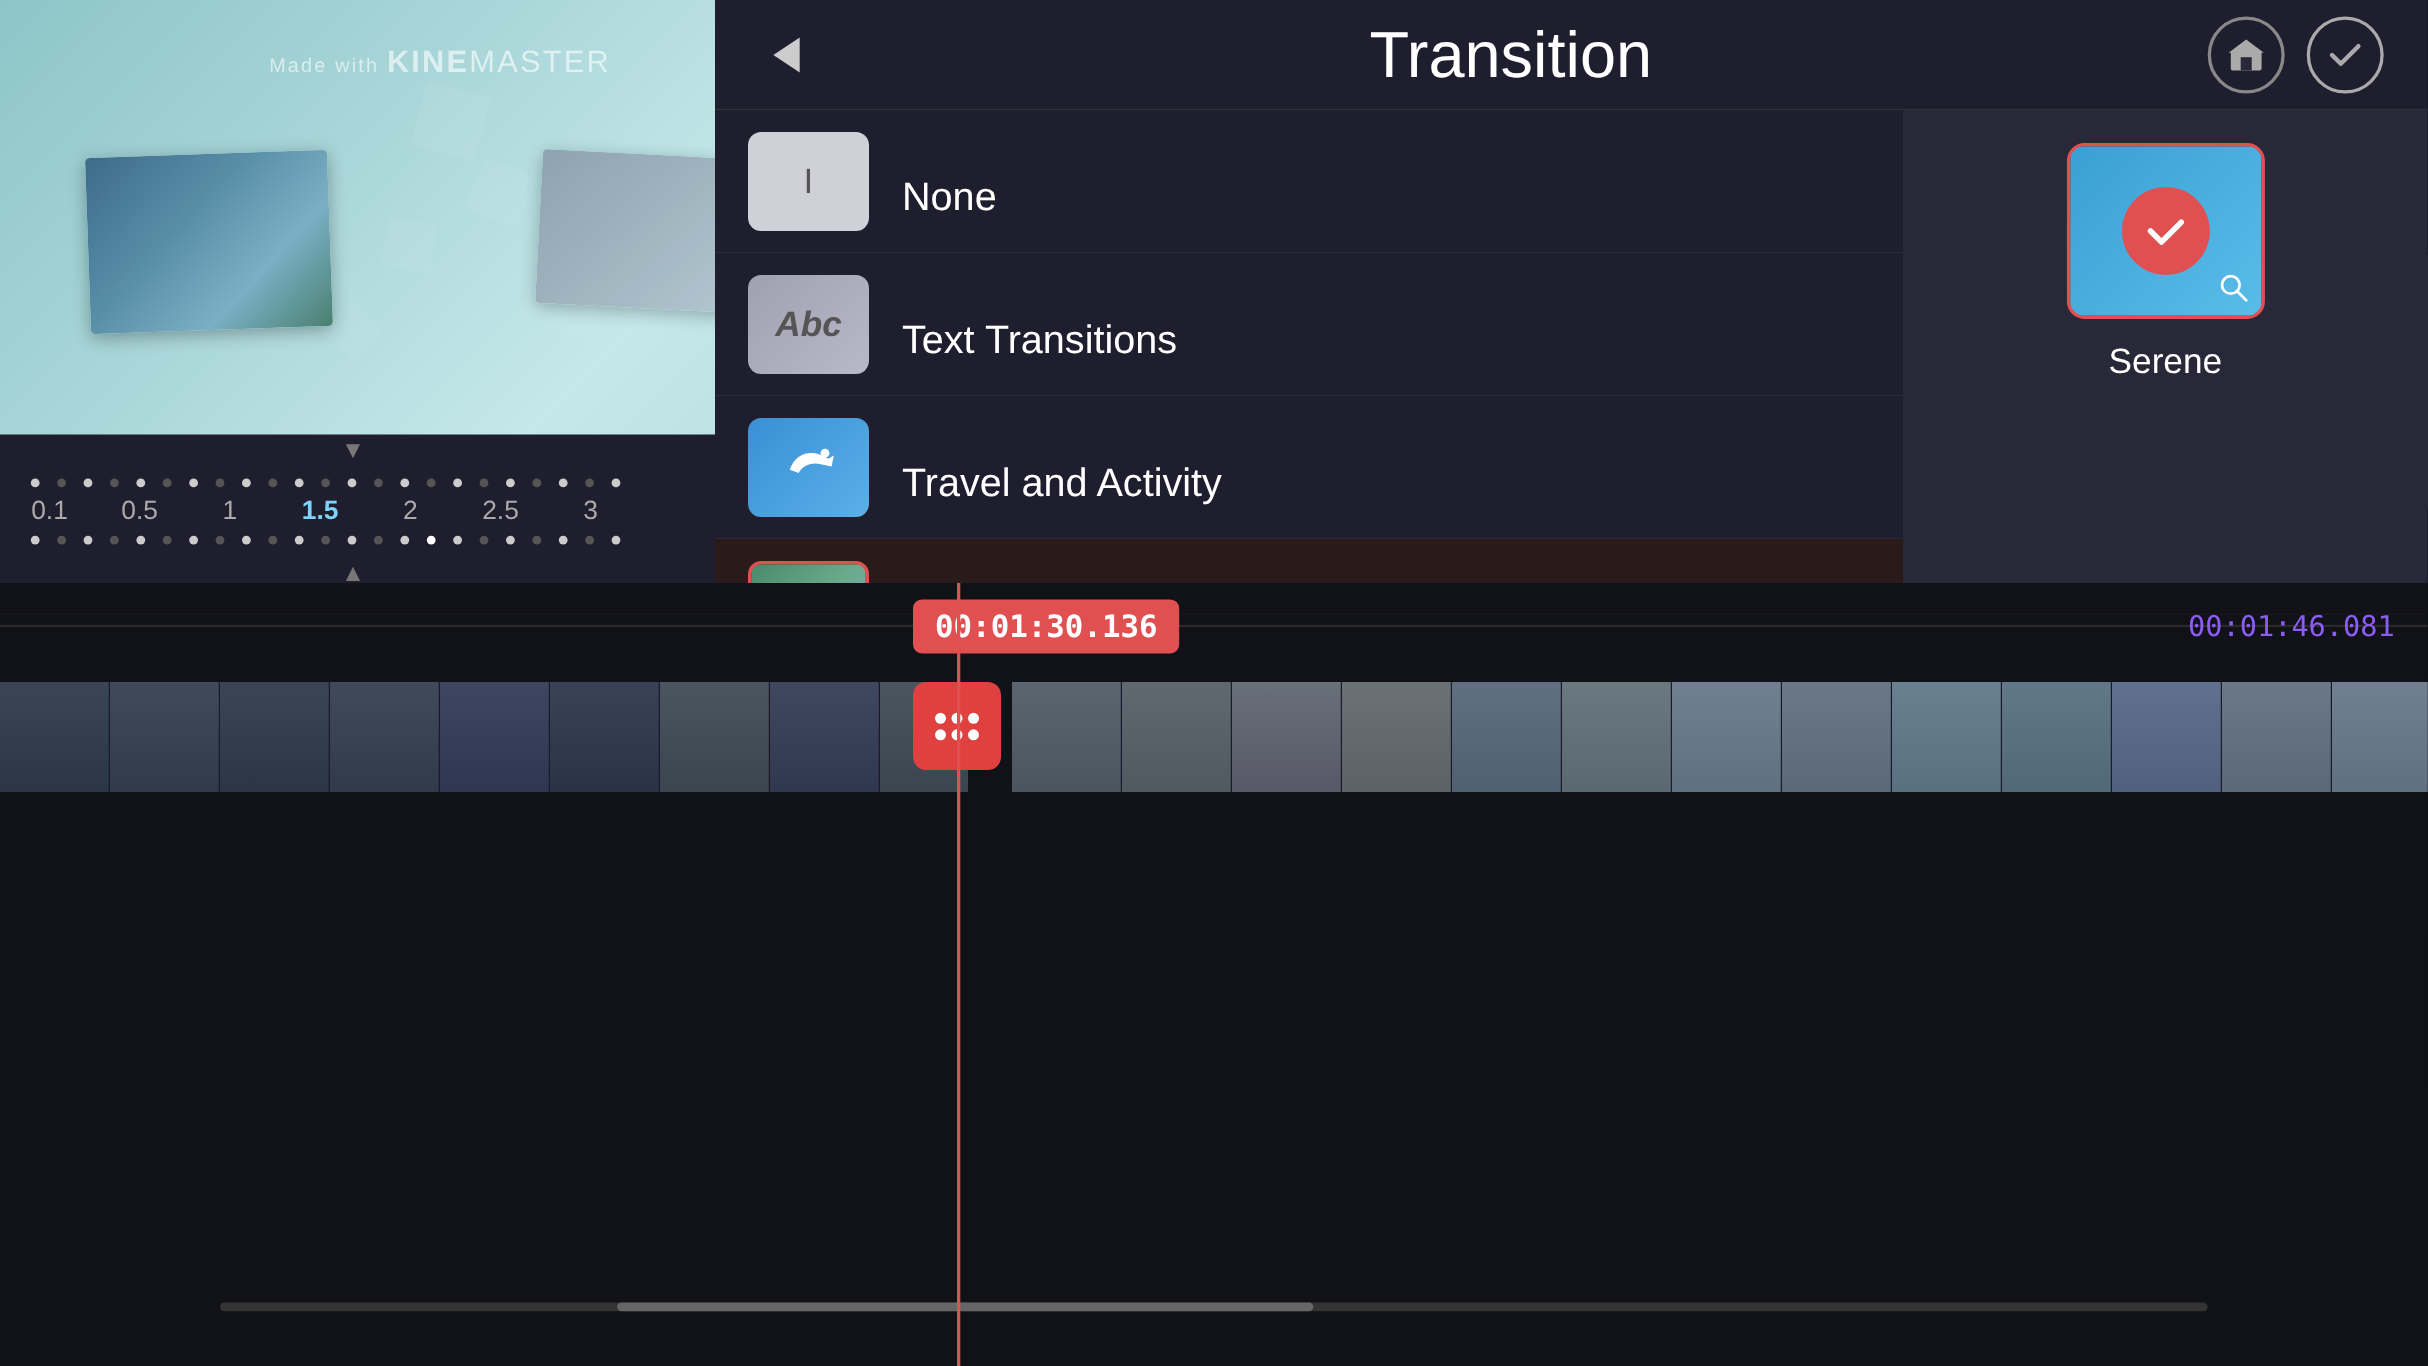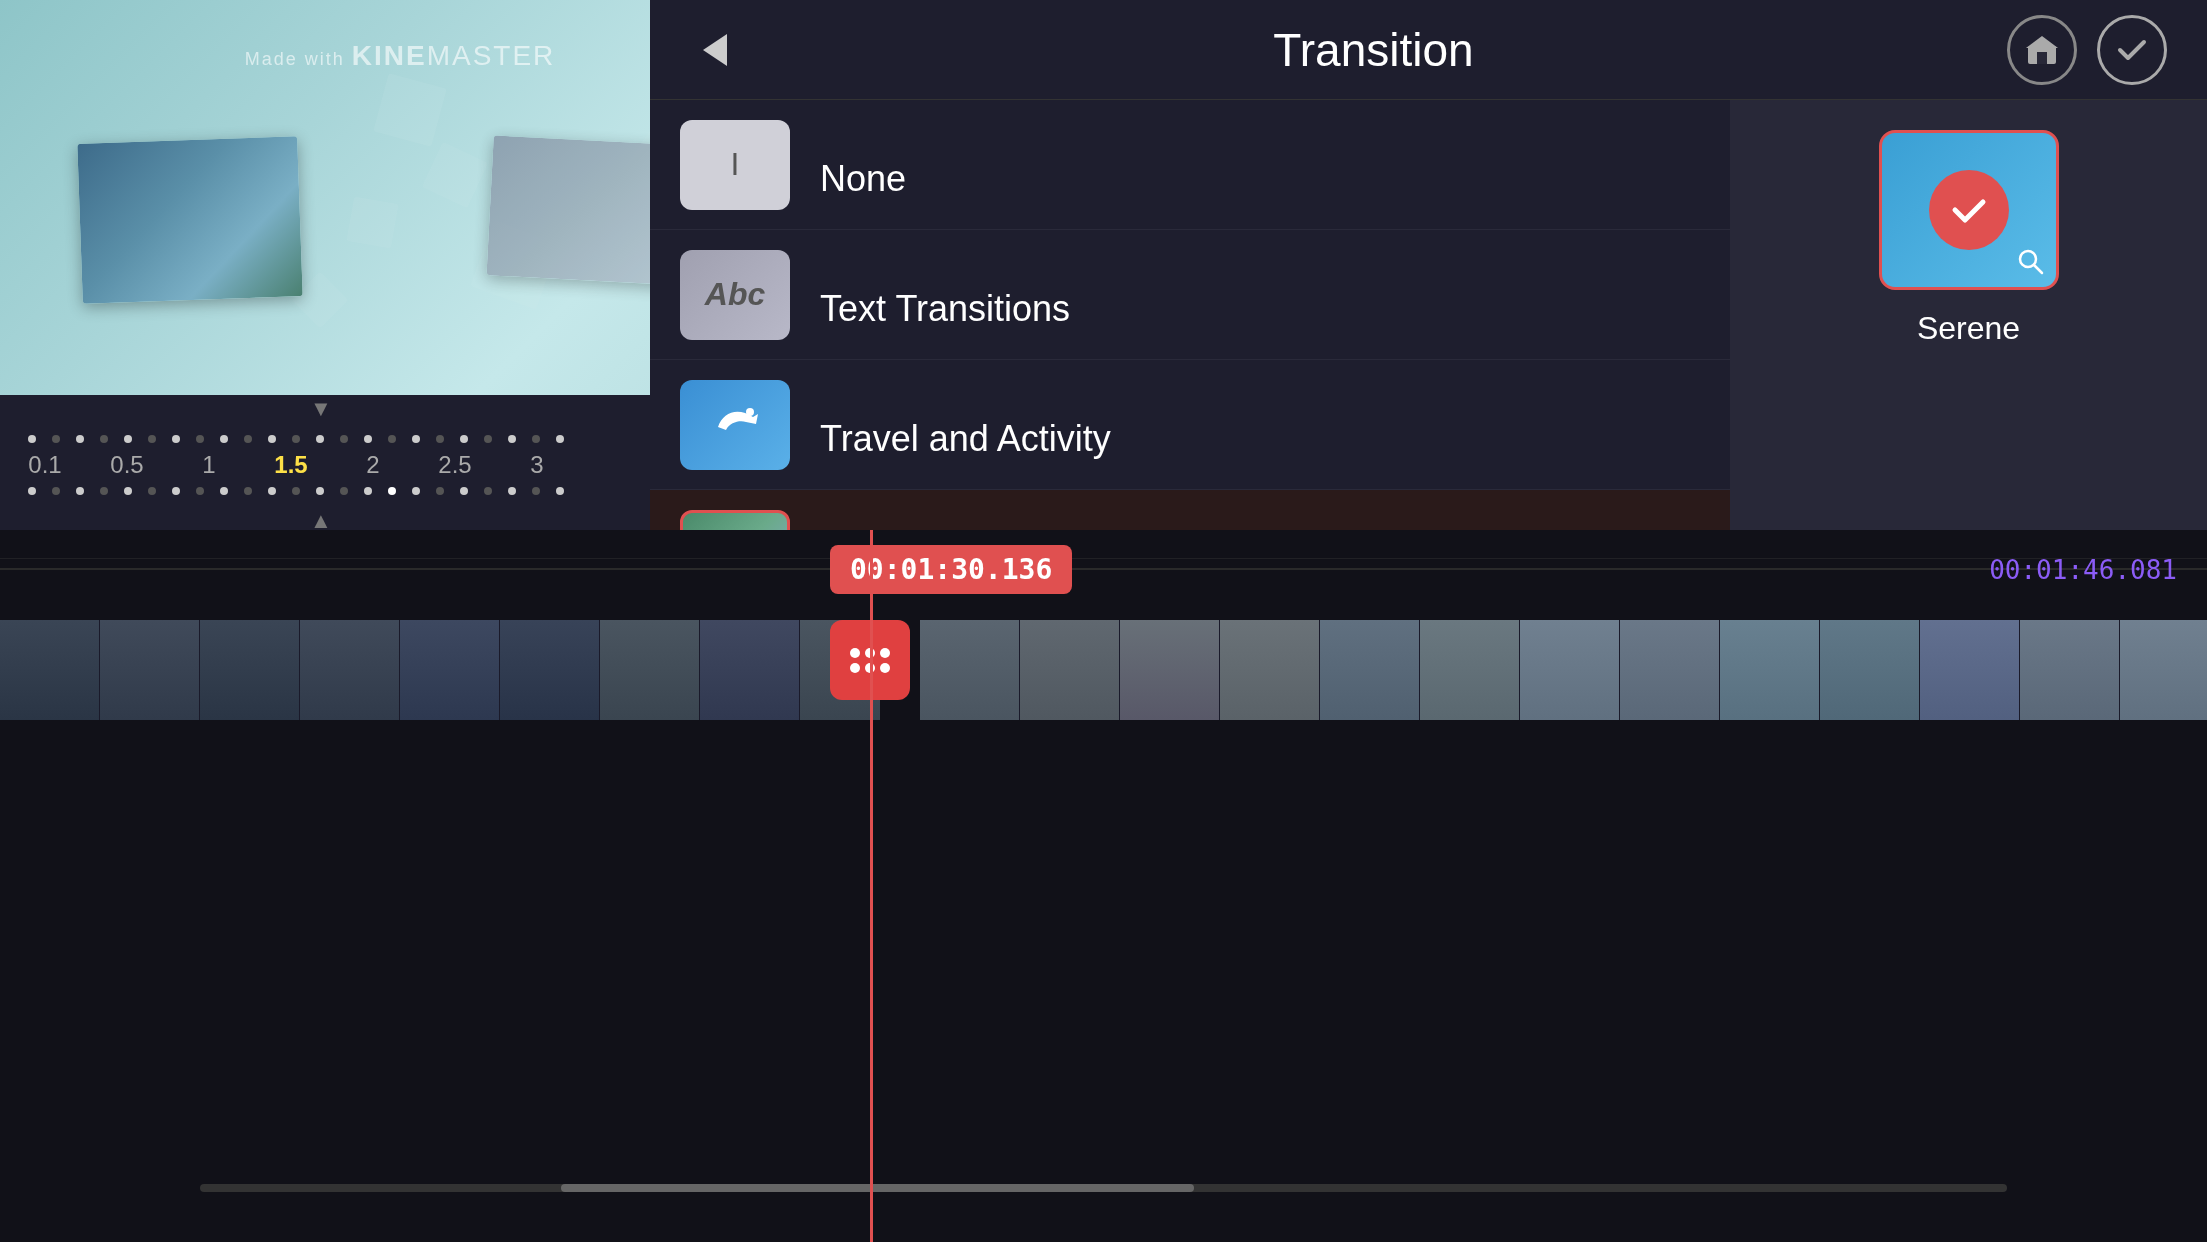--- a/index.html
+++ b/index.html
@@ -134,21 +134,21 @@
     .back-chevron {
       width: 0;
       height: 0;
       border-top: 16px solid transparent;
       border-bottom: 16px solid transparent;
       border-right: 24px solid #ccc;
     }
 
     .panel-title {
       color: #ffffff;
-      font-size: 46px;
+      font-size: 59px;
       font-weight: 400;
     }
 
     .header-icons {
       display: flex;
       gap: 20px;
       align-items: center;
     }
 
     .store-icon, .check-icon {
@@ -501,21 +501,21 @@
     <div class="ruler-pip"></div>
     <div class="ruler-pip lit"></div>
     <div class="ruler-pip"></div>
     <div class="ruler-pip lit"></div>
   </div>
 
   <div class="ruler-row" style="padding: 2px 10px; gap: 12px;">
     <span class="ruler-num">0.1</span>
     <span class="ruler-num">0.5</span>
     <span class="ruler-num">1</span>
-    <span class="ruler-num" style="color:#fde047;font-weight:600;">1.5</span>
+    <span class="ruler-num" style="color:#7dd3fc;font-weight:600;">1.5</span>
     <span class="ruler-num">2</span>
     <span class="ruler-num">2.5</span>
     <span class="ruler-num">3</span>
   </div>
 
   <div class="ruler-row">
     <div class="ruler-pip lit"></div>
     <div class="ruler-pip"></div>
     <div class="ruler-pip lit"></div>
     <div class="ruler-pip"></div>

